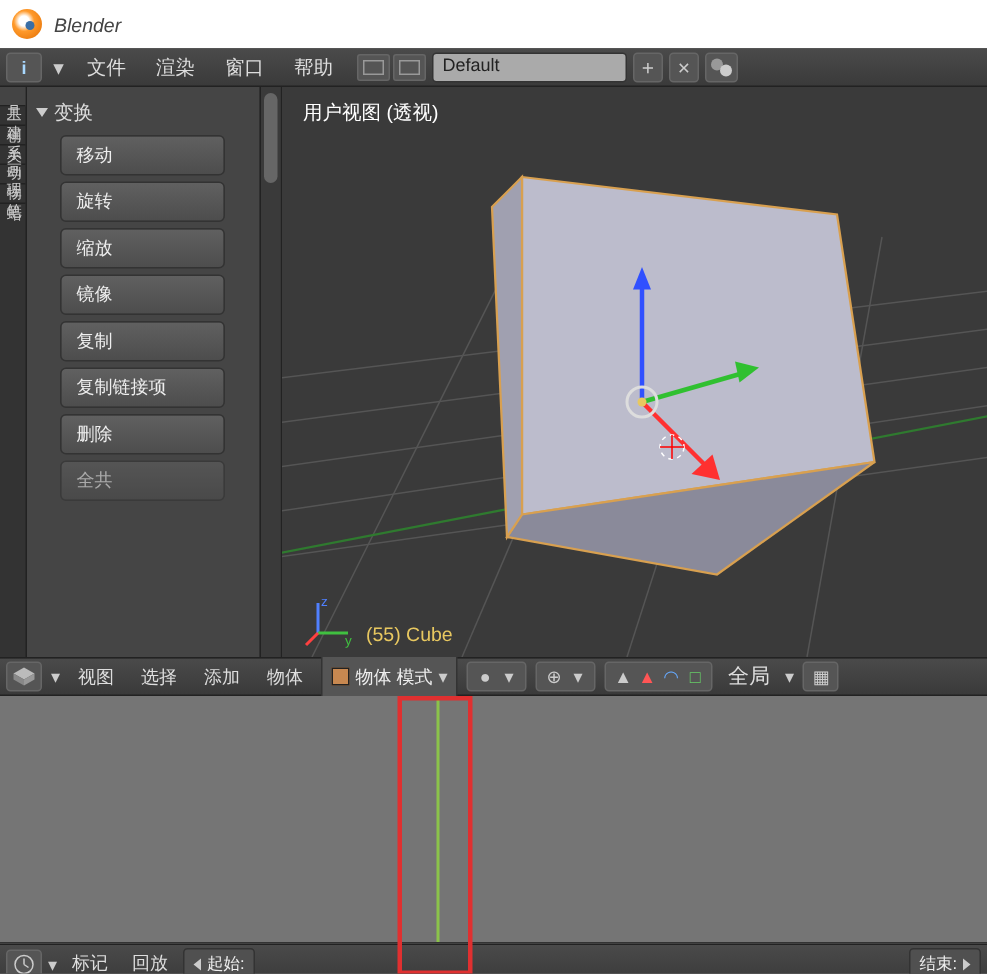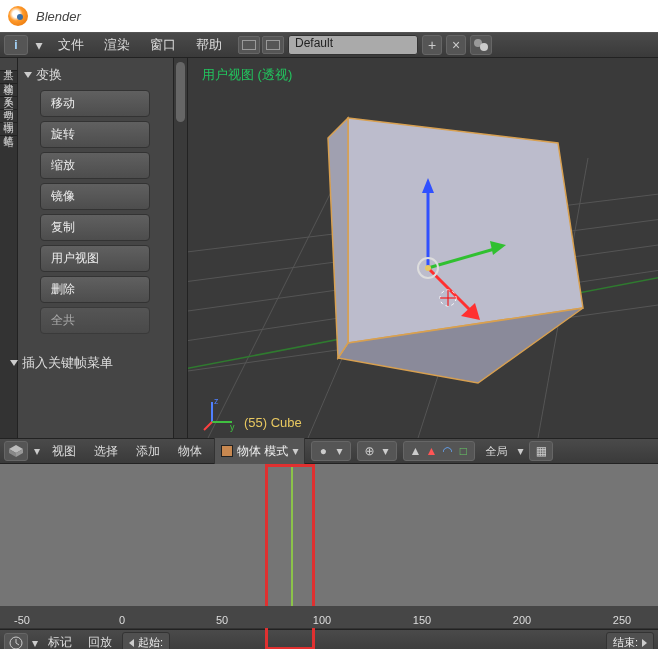--- a/index.html
+++ b/index.html
@@ -24,42 +24,42 @@
   .side-tabs { width: 18px; background: #333; border-right: 1px solid #222; display: flex; flex-direction: column; }
   .side-tab { writing-mode: vertical-rl; text-orientation: upright; color: #ccc; font-size: 10px; padding: 6px 2px; border-bottom: 1px solid #222; cursor: pointer; text-align: center; letter-spacing: -2px; }
   .side-tab.active { background: #444; }
   .tool-panel { width: 170px; background: #454545; border-right: 1px solid #222; padding: 4px; position: relative; }
   .panel-hdr { color: #ddd; font-size: 13px; padding: 4px 2px; display: flex; align-items: center; gap: 4px; }
   .tri { display: inline-block; width: 0; height: 0; border-left: 4px solid transparent; border-right: 4px solid transparent; border-top: 6px solid #ccc; }
   .tool-btn { background: linear-gradient(#606060,#4d4d4d); border: 1px solid #333; border-radius: 4px; color: #eee; padding: 4px 10px; margin: 2px 6px 2px 18px; font-size: 12px; cursor: pointer; width: 110px; text-align: left; font-family: Liberation Mono, monospace; }
   .scroll-gutter { position: absolute; right: 0; top: 0; bottom: 0; width: 14px; background: #3a3a3a; border-left: 1px solid #222; }
   .scroll-thumb { position: absolute; left: 2px; right: 2px; top: 4px; height: 60px; background: #666; border-radius: 5px; }
   .viewport { flex: 1; position: relative; background: #3a3a3a; overflow: hidden; }
-  .vp-label { position: absolute; top: 8px; left: 14px; color: #22c55e; font-size: 13px; }
+  .vp-label { position: absolute; top: 8px; left: 14px; color: #ffffff; font-size: 13px; }
   .vp-obj { position: absolute; bottom: 8px; left: 56px; color: #e8c860; font-size: 13px; }
   .axis-widget { position: absolute; bottom: 6px; left: 14px; width: 36px; height: 36px; }
   .grid-lines line { stroke: #555; stroke-width: 1; }
   .viewport-header { height: 26px; background: linear-gradient(#4a4a4a,#3a3a3a); display: flex; align-items: center; padding: 0 4px; gap: 6px; border-top: 1px solid #222; border-bottom: 1px solid #222; }
   .vh-icon { width: 24px; height: 20px; background: #555; border: 1px solid #666; border-radius: 3px; display:flex; align-items:center; justify-content:center; }
   .vh-menu { color: #ddd; padding: 12px 6px; cursor: pointer; font-size: 12px; }
   .mode-dd { background: #555; border: 1px solid #333; border-radius: 3px; padding: 12px 6px; color: #eee; display: flex; align-items: center; gap: 4px; font-size: 12px; }
   .mode-cube { width: 12px; height: 12px; background: #c88850; border: 1px solid #222; }
   .pill { background: #555; border: 1px solid #666; border-radius: 3px; padding: 2px 4px; display:flex; gap:2px; }
   .pill span { width:14px; height:14px; display:inline-flex; align-items:center; justify-content:center; color:#ccc; }
   .timeline { height: 165px; background: #757575; position: relative; border-bottom: 1px solid #333; }
   .tl-ruler { position: absolute; bottom: 0; left: 0; right: 0; height: 22px; background: #464646; display:flex; }
   .tl-tick { position: absolute; bottom: 2px; color: #ddd; font-size: 11px; transform: translateX(-50%); }
   .tl-playhead { position: absolute; top: 0; bottom: 0; width: 2px; background: #8bc34a; }
   .tl-redbox { position: absolute; top: 0; bottom: -22px; border: 3px solid #e03030; width: 50px; }
   .tl-header { height: 26px; background: linear-gradient(#4a4a4a,#3a3a3a); display: flex; align-items: center; padding: 0 4px; gap: 4px; border-top: 1px solid #222; }
   .clock-icon { width:24px; height:20px; background:#555; border:1px solid #666; border-radius:3px; display:flex; align-items:center; justify-content:center; }
   .num-field { background:#505050; border:1px solid #333; border-radius:3px; color:#eee; padding:2px 6px; font-size:11px; display:flex; align-items:center; gap:4px; }
   .tri-r { display:inline-block; width:0; height:0; border-top:4px solid transparent; border-bottom:4px solid transparent; border-left:5px solid #ccc; }
   .tri-l { display:inline-block; width:0; height:0; border-top:4px solid transparent; border-bottom:4px solid transparent; border-right:5px solid #ccc; }
-  .global-lbl { color:#ddd; font-size:11px; padding:0 4px; }
+  .global-lbl { color:#ddd; font-size:14px; padding:0 4px; }
 </style>
 </head>
 <body>
 
 <div class="titlebar">
   <div class="blender-logo"></div>
   <span class="titlebar-text">Blender</span>
 </div>
 
 <div class="app">
@@ -98,28 +98,24 @@
       <div class="panel-hdr">
         <span class="tri"></span>
         <span>变换</span>
       </div>
       <button class="tool-btn">移动</button>
       <button class="tool-btn">旋转</button>
       <button class="tool-btn">缩放</button>
       <button class="tool-btn">镜像</button>
 
       <button class="tool-btn">复制</button>
-      <button class="tool-btn">用户视图</button>
+      <button class="tool-btn">复制链接项</button>
       <button class="tool-btn">删除</button>
       <button class="tool-btn" style="opacity:.6">全共</button>
 
-      <div class="panel-hdr" style="margin-top:14px;margin-left:-14px">
-        <span class="tri"></span>
-        <span>插入关键帧菜单</span>
-      </div>
 
       <div class="scroll-gutter">
         <div class="scroll-thumb"></div>
       </div>
     </div>
 
     <div class="viewport">
       <svg width="100%" height="100%" viewBox="0 0 470 380">
 
         <g class="grid-lines">
@@ -206,29 +202,20 @@
     <span class="global-lbl">全局</span>
     <span style="color:#ccc">▾</span>
     <div class="pill">
         <span>▦</span>
       </div>
   </div>
 
   <div class="timeline">
     <div class="tl-playhead" style="left:291px"></div>
     <div class="tl-redbox" style="left:265px"></div>
-    <div class="tl-ruler">
-      <span class="tl-tick" style="left:22px">-50</span>
-      <span class="tl-tick" style="left:122px">0</span>
-      <span class="tl-tick" style="left:222px">50</span>
-      <span class="tl-tick" style="left:322px">100</span>
-      <span class="tl-tick" style="left:422px">150</span>
-      <span class="tl-tick" style="left:522px">200</span>
-      <span class="tl-tick" style="left:622px">250</span>
-    </div>
   </div>
 
   <div class="tl-header">
     <div class="clock-icon">
       <svg width="14" height="14" viewBox="0 0 14 14">
           <circle cx="7" cy="7" r="6" fill="none" stroke="#ccc"></circle>
           <line x1="7" y1="7" x2="7" y2="3" stroke="#ccc"></line>
           <line x1="7" y1="7" x2="10" y2="9" stroke="#ccc"></line>
         </svg>
     </div>

